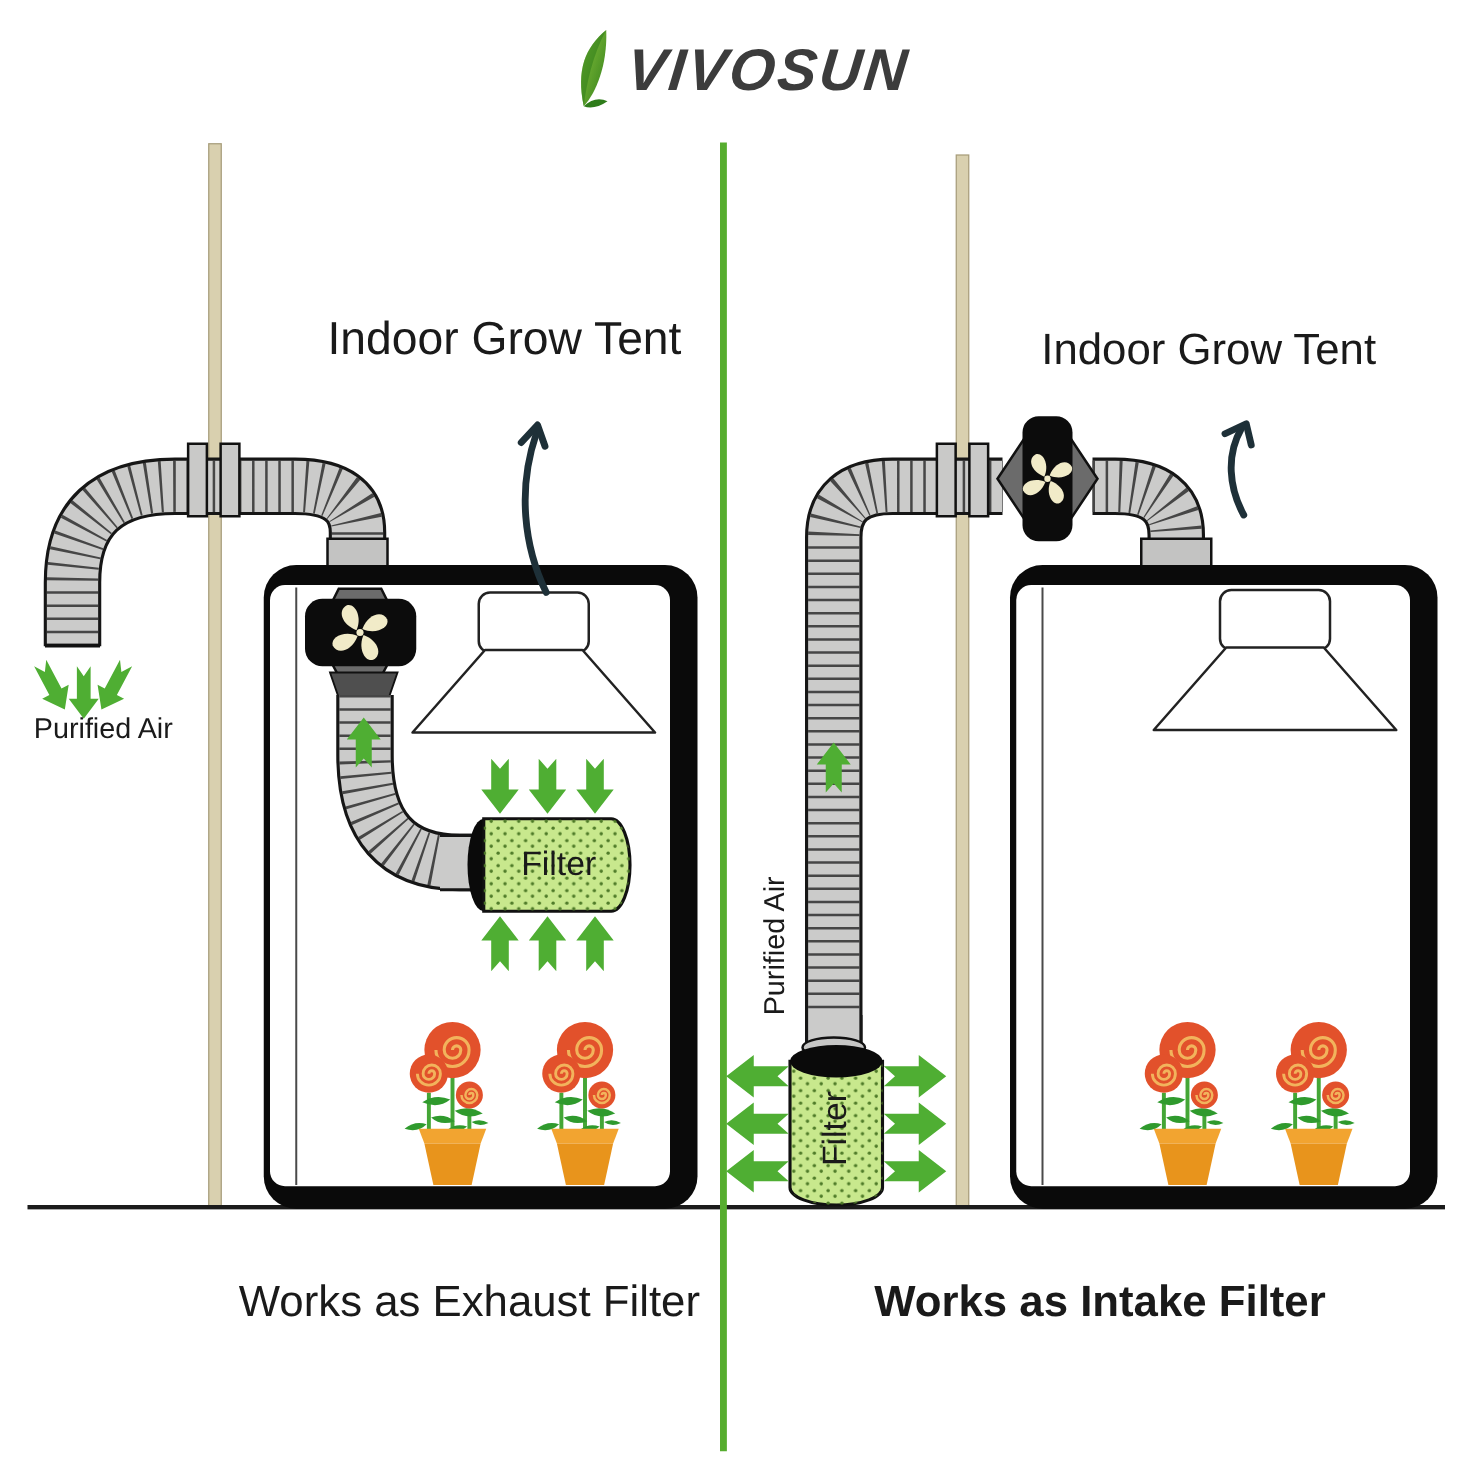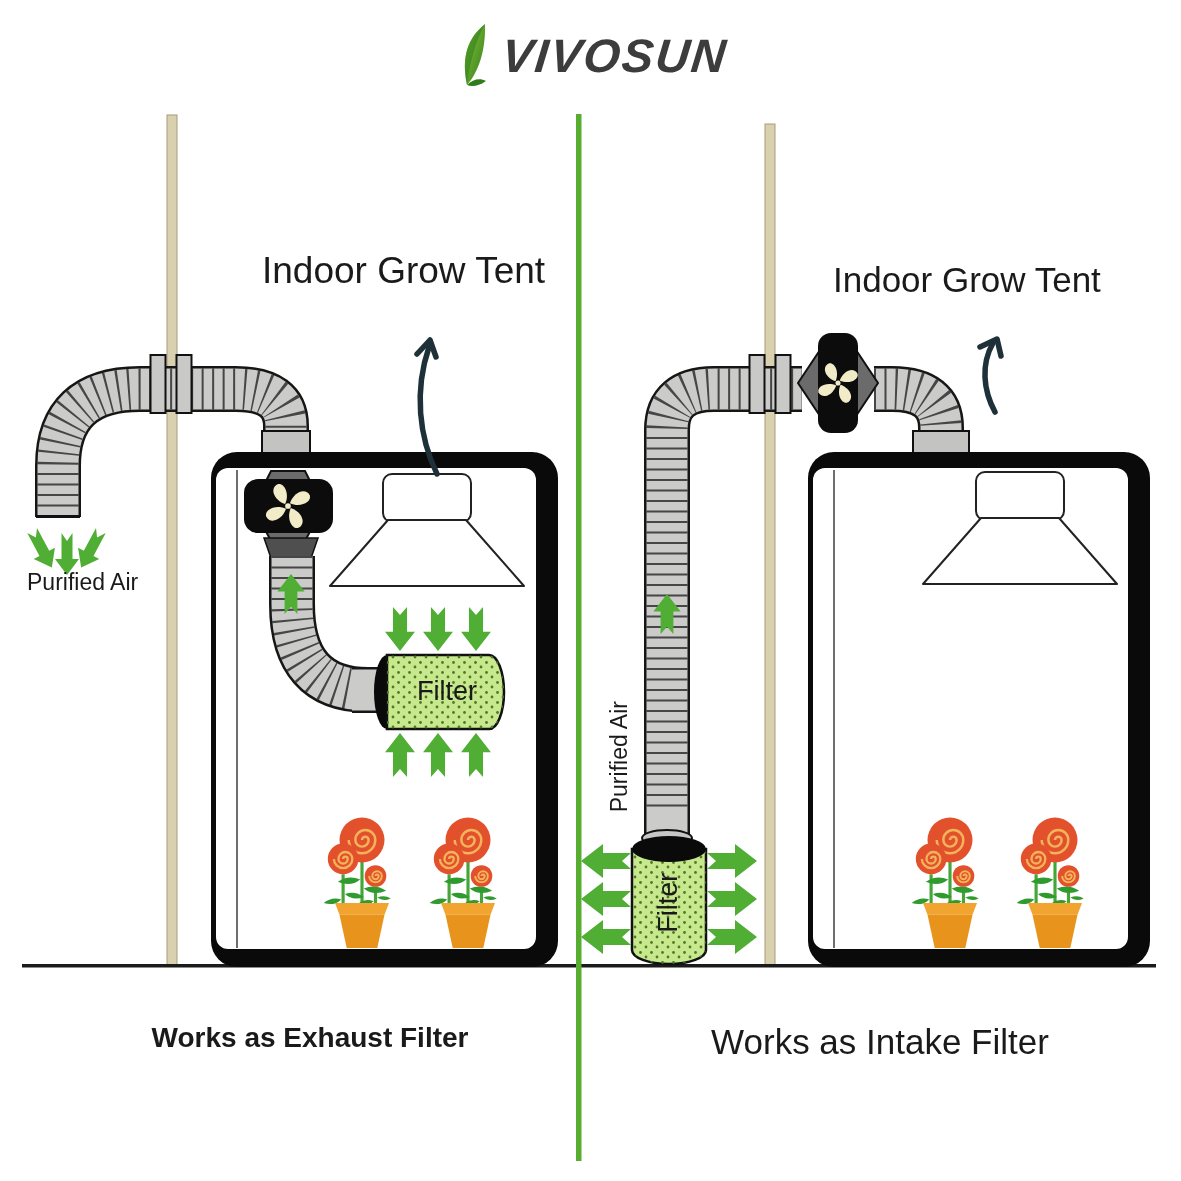--- a/index.html
+++ b/index.html
@@ -38,22 +38,22 @@
   .dot{fill:var(--filter-dot);}
   .endcap{stroke:#111;stroke-width:3;}
   
   .t{position:absolute;color:var(--text-dark);white-space:nowrap;line-height:1.1;}
   #lbl-left{left:262px;top:251px;font-size:37px;}
   #lbl-right{left:833px;top:261px;font-size:35px;}
   #pa-left{left:27px;top:570px;font-size:23px;}
   #pa-right{left:553px;top:744px;width:134px;text-align:center;font-size:23px;transform:rotate(-90deg);}
   #flt-left{left:397px;top:677px;width:100px;text-align:center;font-size:27px;}
   #flt-right{left:602px;top:888px;width:134px;text-align:center;font-size:27px;transform:rotate(-90deg);}
-  #cap-left{left:60px;top:1023px;width:500px;text-align:center;font-size:28px;font-weight:700;}
-  #cap-right{left:640px;top:1023px;width:480px;text-align:center;font-size:35px;font-weight:400;}
+  #cap-left{left:60px;top:1023px;width:500px;text-align:right;font-size:35px;font-weight:400;}
+  #cap-right{left:640px;top:1023px;width:480px;text-align:center;font-size:35px;font-weight:700;}
   #logo{position:absolute;left:0;top:22px;width:1181px;display:flex;justify-content:center;align-items:flex-start;}
   #logo .brand{font-size:47px;font-weight:700;font-style:italic;letter-spacing:2px;
                color:var(--logo-gray);transform:skewX(-6deg);margin:10px 0 0 -2px;line-height:1;}
 </style>
 </head>
 <body>
 
 <div id="stage">
 
   <svg id="art" width="1181" height="1181" viewBox="0 0 1181 1181">

